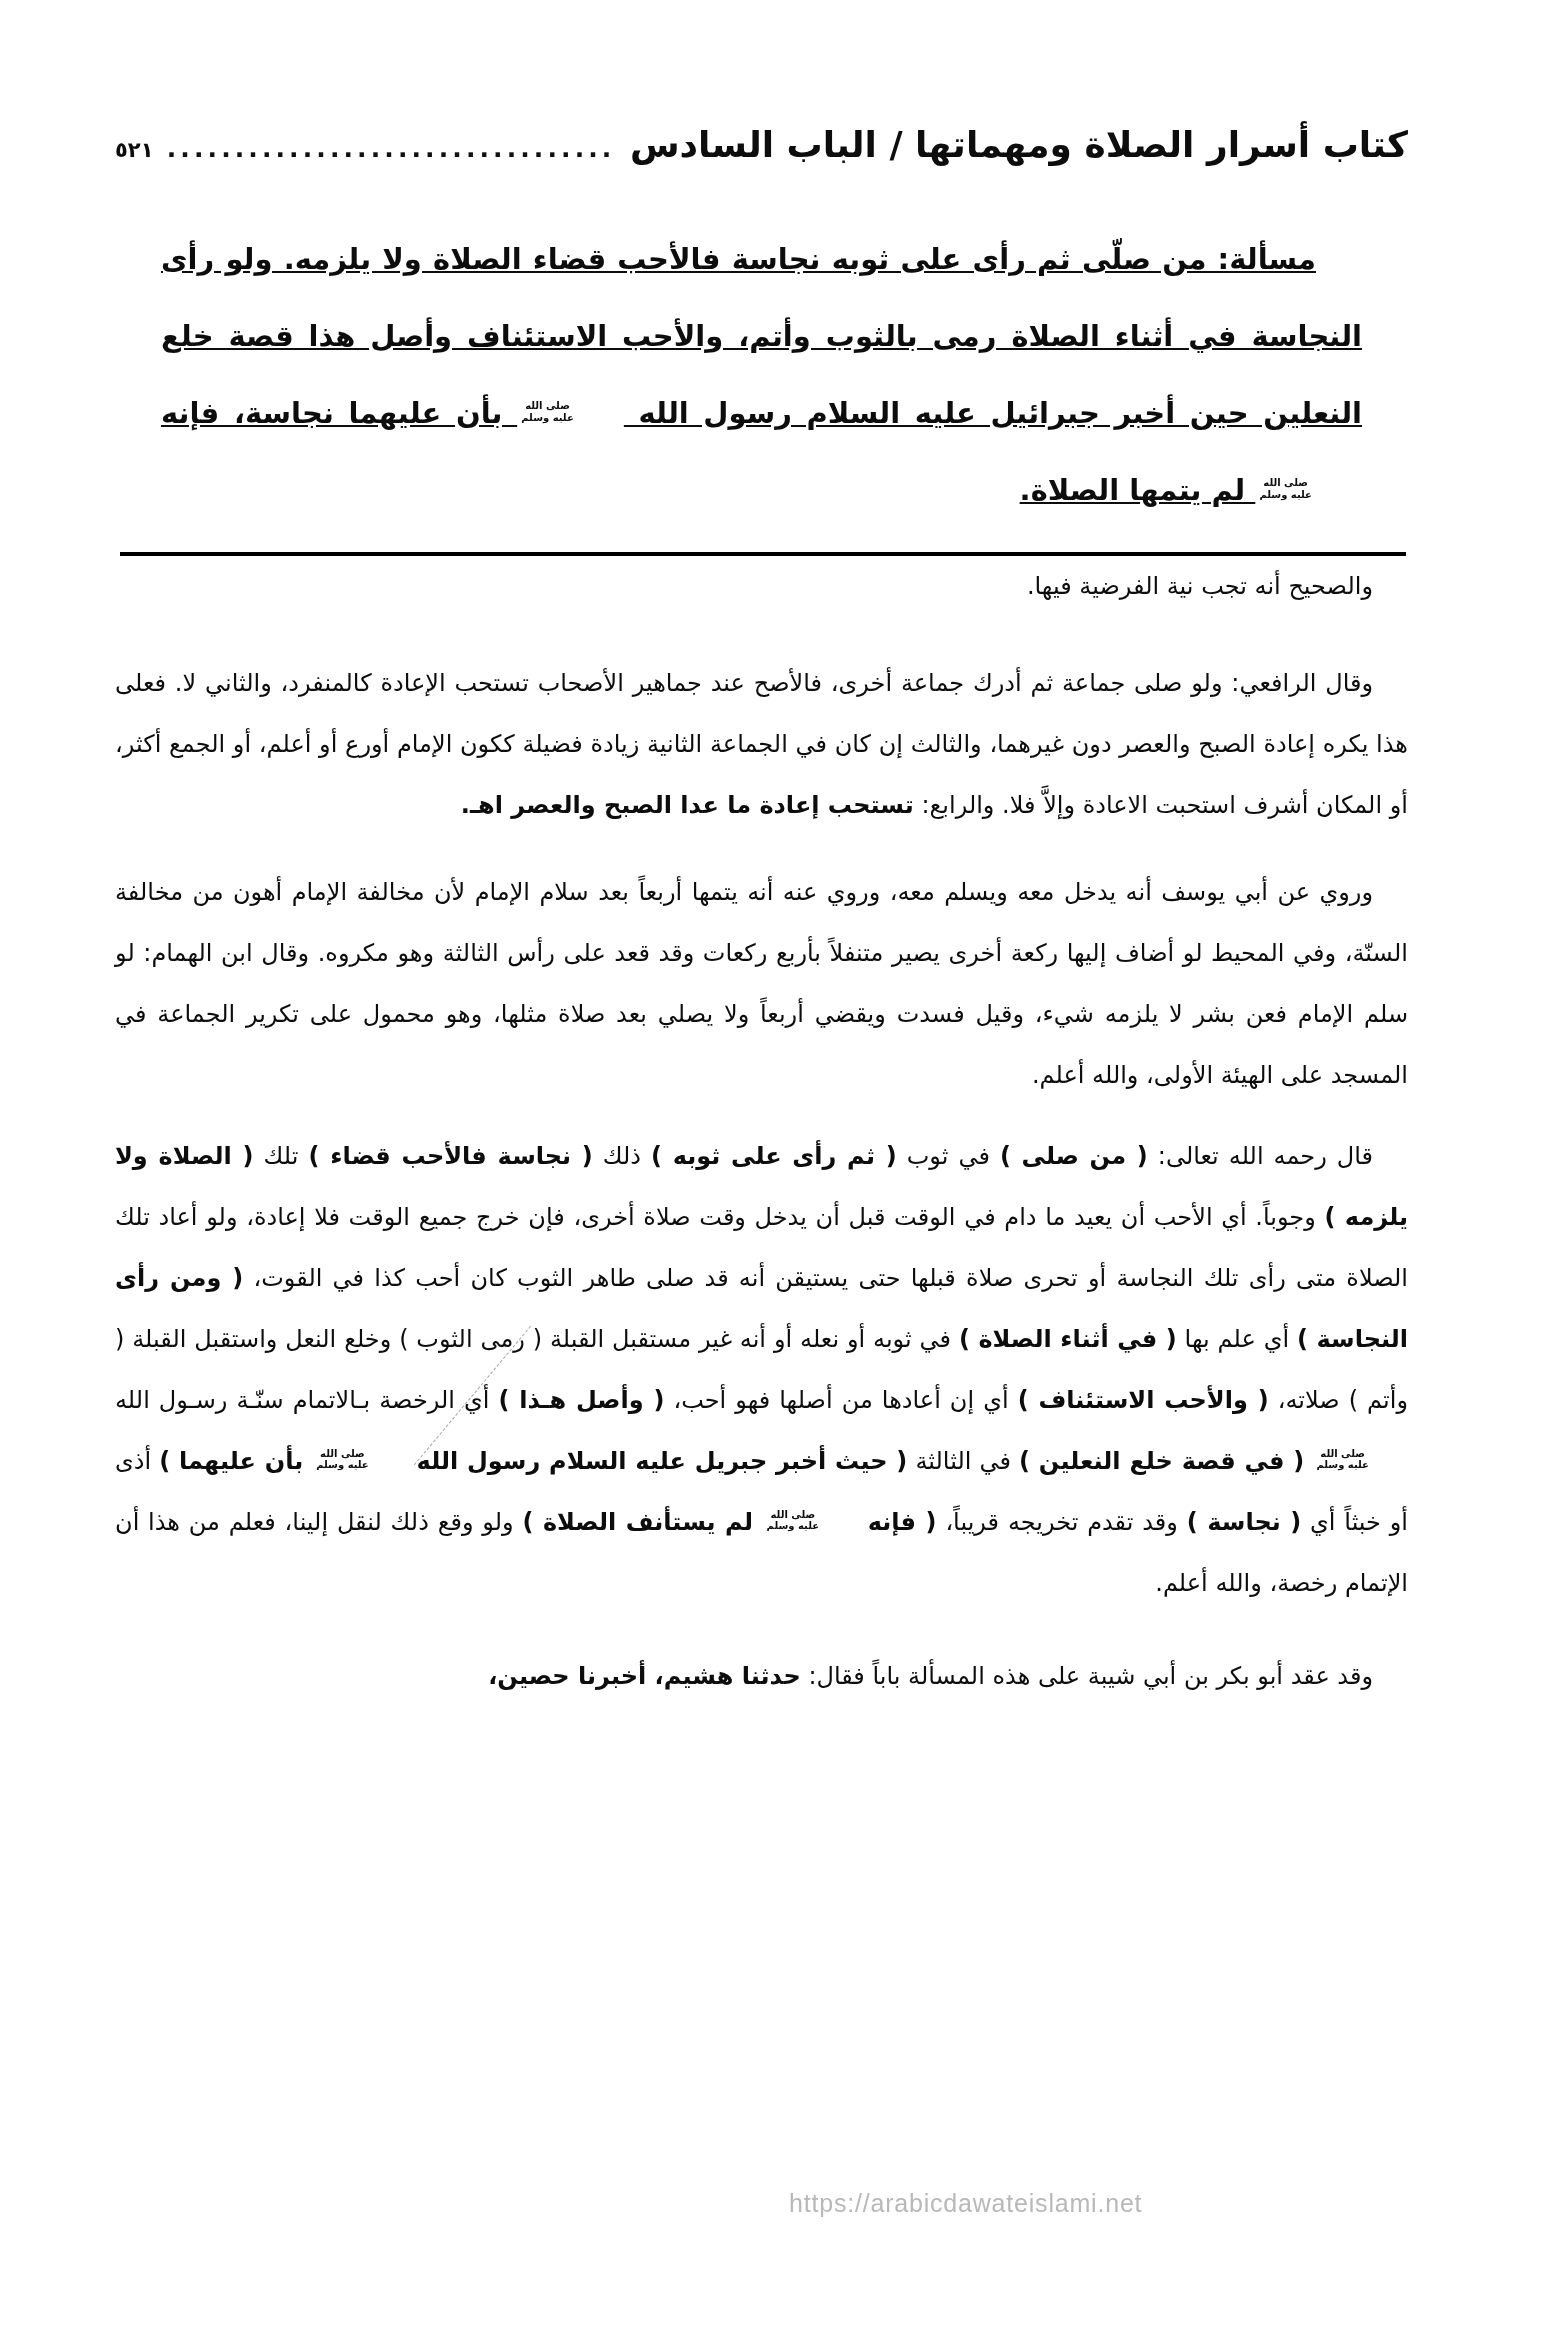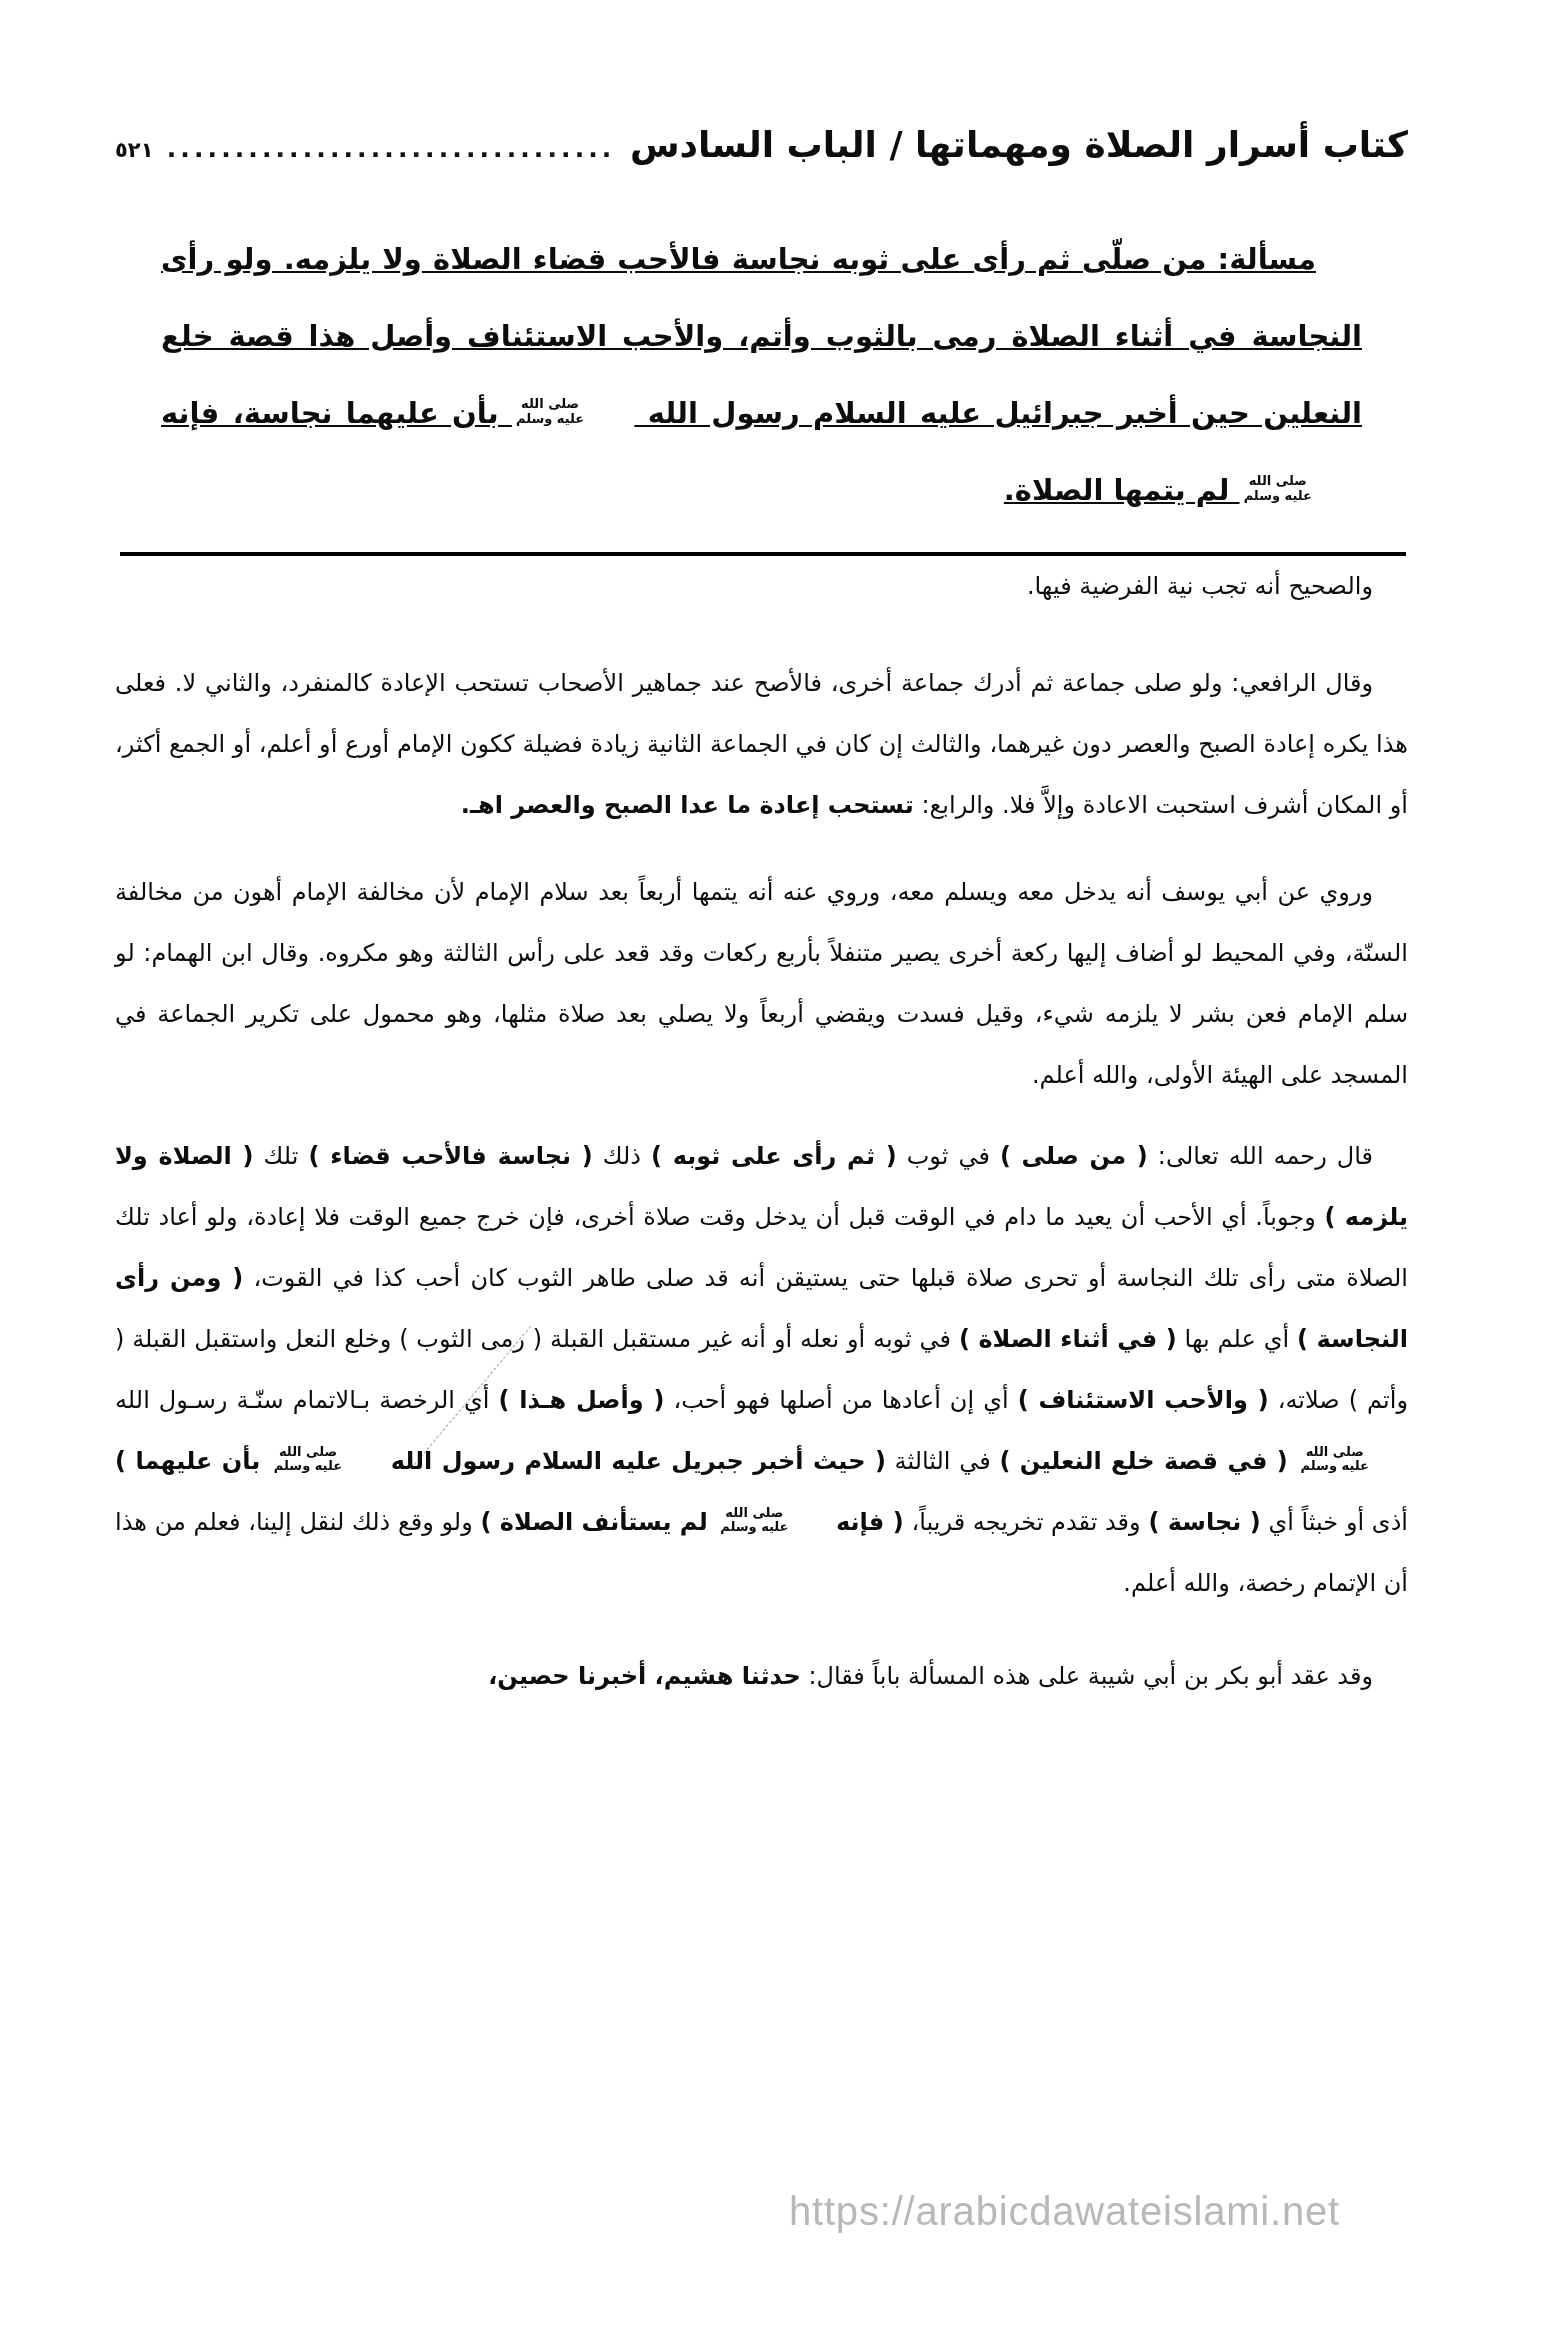--- a/index.html
+++ b/index.html
@@ -47,34 +47,34 @@
     text-indent:35px;
     margin-top:26.5px;
   }
   .cmt.first{margin-top:36px;}
   .cmt.cont{margin-top:0;}
   .cmt.tight{margin-top:20px;}
   .cmt.last{margin-top:31.5px;}
   .b{font-weight:700;}
   .saw{
     display:inline-flex;flex-direction:column;align-items:center;
-    font-size:13px;font-weight:700;line-height:1.12;
+    font-size:10px;font-weight:700;line-height:1.12;
     vertical-align:middle;margin:0 4.1px;
     transform:translateY(-3.3px);
   }
   .artifact{
     position:absolute;left:383px;top:1395px;width:181px;height:0;
     border-top:1.7px dashed #4a4a4a;opacity:.5;
     transform:rotate(-50deg);
   }
   .watermark{
     position:absolute;left:790px;top:2189px;
     direction:ltr;
     font-family:"Liberation Sans",sans-serif;
-    font-size:40px;letter-spacing:0.8px;
+    font-size:25px;letter-spacing:0.8px;
     color:#b8b8b8;
   }
 </style>
 </head>
 <body>
 
 <div class="page">
 
   <header class="pagehead">
     <span class="htitle">كتاب أسرار الصلاة ومهماتها / الباب السادس</span>

